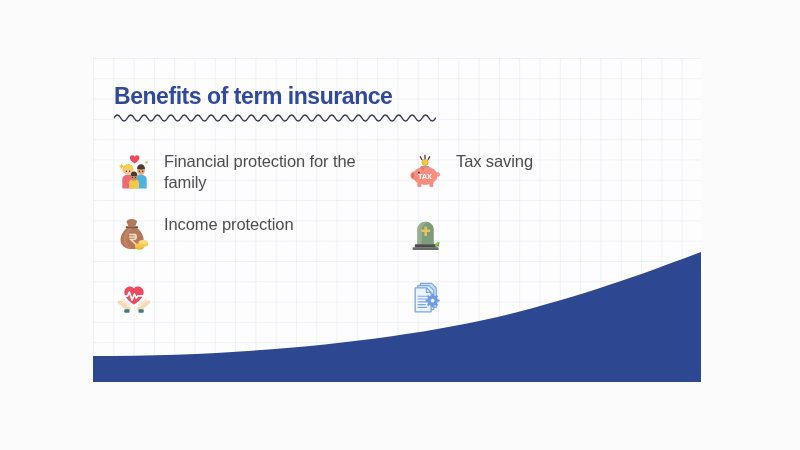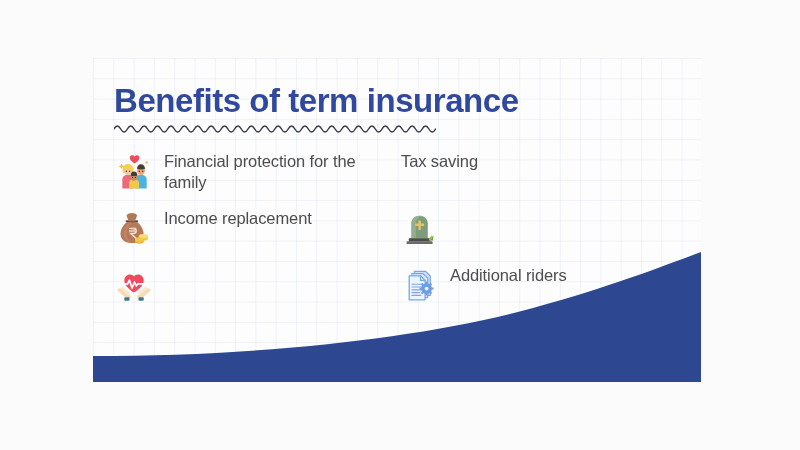--- a/index.html
+++ b/index.html
@@ -50,21 +50,21 @@
   
   .title-block {
     position: absolute;
     left: 21px;
     top: 26px;
     width: 420px;
   }
   .title-text {
     font-family: "Liberation Sans", sans-serif;
     font-weight: bold;
-    font-size: 33px;
+    font-size: 23px;
     letter-spacing: -0.45px;
     color: #31499c;
     line-height: 1.05;
     white-space: nowrap;
   }
   .title-squiggle {
     margin-top: 3px;
     width: 322px;
     height: 11px;
     display: block;
@@ -74,20 +74,21 @@
   .benefits {
     position: absolute;
     left: 22px;
     top: 92px;
     width: 572px;
     display: grid;
     grid-template-columns: 286px 286px;
     grid-auto-rows: 57px;
     column-gap: 0;
     row-gap: 0;
+    gap: 6px;
   }
   .benefit {
     display: flex;
     align-items: flex-start;
     gap: 11px;
   }
   .benefit-icon {
     flex: 0 0 auto;
     width: 38px;
     height: 38px;
@@ -159,20 +160,48 @@
             <path d="M15.6 23.4c0-2.3 1.5-3.8 3.4-3.8s3.4 1.5 3.4 3.8c-.9.5-2.1.7-3.4.7
                      s-2.5-.2-3.4-.7z" fill="#4a3a32"></path>
             <circle cx="17.6" cy="25.3" r=".65" fill="#3a2c26"></circle>
             <circle cx="20.4" cy="25.3" r=".65" fill="#3a2c26"></circle>
           </svg>
         </span>
         <span class="benefit-label">Financial protection for the family</span>
       </div>
 
       <div class="benefit">
+        <span class="benefit-icon">
+          <svg viewBox="0 0 38 38">
+
+            <path d="M18 3.2v3.2M13.3 4.8l1.5 2.7M22.7 4.8l-1.5 2.7" stroke="#3a3a3a" stroke-width="1.3" stroke-linecap="round" fill="none"></path>
+
+            <circle cx="18" cy="10.4" r="3.1" fill="#f7c948" stroke="#d9a52c" stroke-width=".9"></circle>
+
+            <rect x="13.6" y="14.4" width="8.8" height="1.7" rx=".85" fill="#3a3a3a"></rect>
+
+            <ellipse cx="18.2" cy="23.8" rx="12.2" ry="9.2" fill="#f98d7f"></ellipse>
+
+            <ellipse cx="6.9" cy="23.6" rx="3.4" ry="4" fill="#f98d7f"></ellipse>
+            <ellipse cx="6" cy="23.6" rx="1.5" ry="2.3" fill="#e87767"></ellipse>
+            <circle cx="5.7" cy="22.6" r=".55" fill="#c4564a"></circle>
+            <circle cx="5.7" cy="24.6" r=".55" fill="#c4564a"></circle>
+
+            <path d="M13.5 15.6l4.4-.6-1.3 4.6z" fill="#e87767"></path>
+
+            <circle cx="11.9" cy="20.6" r=".95" fill="#3a3a3a"></circle>
+
+            <rect x="10.4" y="30.5" width="3.9" height="4.6" rx="1.1" fill="#f98d7f"></rect>
+            <rect x="22.4" y="30.5" width="3.9" height="4.6" rx="1.1" fill="#f98d7f"></rect>
+
+            <path d="M30.2 21.2c2-.3 2.6 1.5 1.5 2.3-1 .7-2.2 0-2-1.2" stroke="#f98d7f" stroke-width="1.7" fill="none" stroke-linecap="round"></path>
+
+            <text x="18" y="27.4" font-family="Liberation Sans, sans-serif" font-size="7.2" font-weight="bold" fill="#ffffff" text-anchor="middle">TAX</text>
+          </svg>
+        </span>
         <span class="benefit-label">Tax saving</span>
       </div>
 
       <div class="benefit">
         <span class="benefit-icon">
           <svg viewBox="0 0 38 38">
 
             <path d="M11.5 6.5c1.2-1.6 3-2.4 5.3-2.4s4.1.8 5.3 2.4l-1.7 4.6h-7.2z" fill="#b07a58"></path>
             <path d="M10.8 11.2h12.1v2.1H10.8z" fill="#8c6043"></path>
             <path d="M11 12.3q6 2.1 12 0" stroke="#6e4a34" stroke-width="1.4" fill="none"></path>
@@ -189,21 +218,21 @@
             </g>
 
             <ellipse cx="28.3" cy="29.6" rx="4.6" ry="2.2" fill="#f7c948"></ellipse>
             <rect x="23.7" y="27.1" width="9.2" height="2.6" fill="#f7c948"></rect>
             <ellipse cx="28.3" cy="27.1" rx="4.6" ry="2.2" fill="#fbdc79"></ellipse>
             <ellipse cx="24.4" cy="32.6" rx="4.3" ry="2.1" fill="#e8b63b"></ellipse>
             <rect x="20.1" y="30.4" width="8.6" height="2.3" fill="#e8b63b"></rect>
             <ellipse cx="24.4" cy="30.4" rx="4.3" ry="2.1" fill="#f7c948"></ellipse>
           </svg>
         </span>
-        <span class="benefit-label">Income replacement</span>
+        <span class="benefit-label">Income protection</span>
       </div>
 
       <div class="benefit">
         <span class="benefit-icon">
           <svg viewBox="0 0 38 38">
 
             <path d="M10.4 29.6V14.8c0-4.5 3.6-8 8.2-8s8.2 3.5 8.2 8v14.8z" fill="#7f9c7a"></path>
             <path d="M10.4 29.6V14.8c0-4.5 3.6-8 8.2-8 .8 0 1.6.1 2.3.3-3.5 1-6 4-6 7.7v14.8z" fill="#9ab394" opacity=".8"></path>
 
             <rect x="17.4" y="11.4" width="2.5" height="9.6" rx=".6" fill="#e3c55f"></rect>
@@ -271,21 +300,20 @@
                 <rect x="4" y="-1" width="3" height="2" rx=".5"></rect>
                 <rect x="-1" y="-7" width="2" height="3" rx=".5" transform="rotate(45)"></rect>
                 <rect x="-1" y="4" width="2" height="3" rx=".5" transform="rotate(45)"></rect>
                 <rect x="-7" y="-1" width="3" height="2" rx=".5" transform="rotate(45)"></rect>
                 <rect x="4" y="-1" width="3" height="2" rx=".5" transform="rotate(45)"></rect>
               </g>
               <circle r="1.9" fill="#eef4ff"></circle>
             </g>
           </svg>
         </span>
-        <span class="benefit-label">Additional riders</span>
       </div>
 
     </div>
 
     <div class="wave-band">
       <svg viewBox="0 0 608 130" preserveAspectRatio="none">
         <path d="M0 104 C 170 104, 330 86, 440 56 C 520 34, 570 14, 608 0 L608 130 L0 130 Z" fill="#2d4890"></path>
       </svg>
     </div>
 

